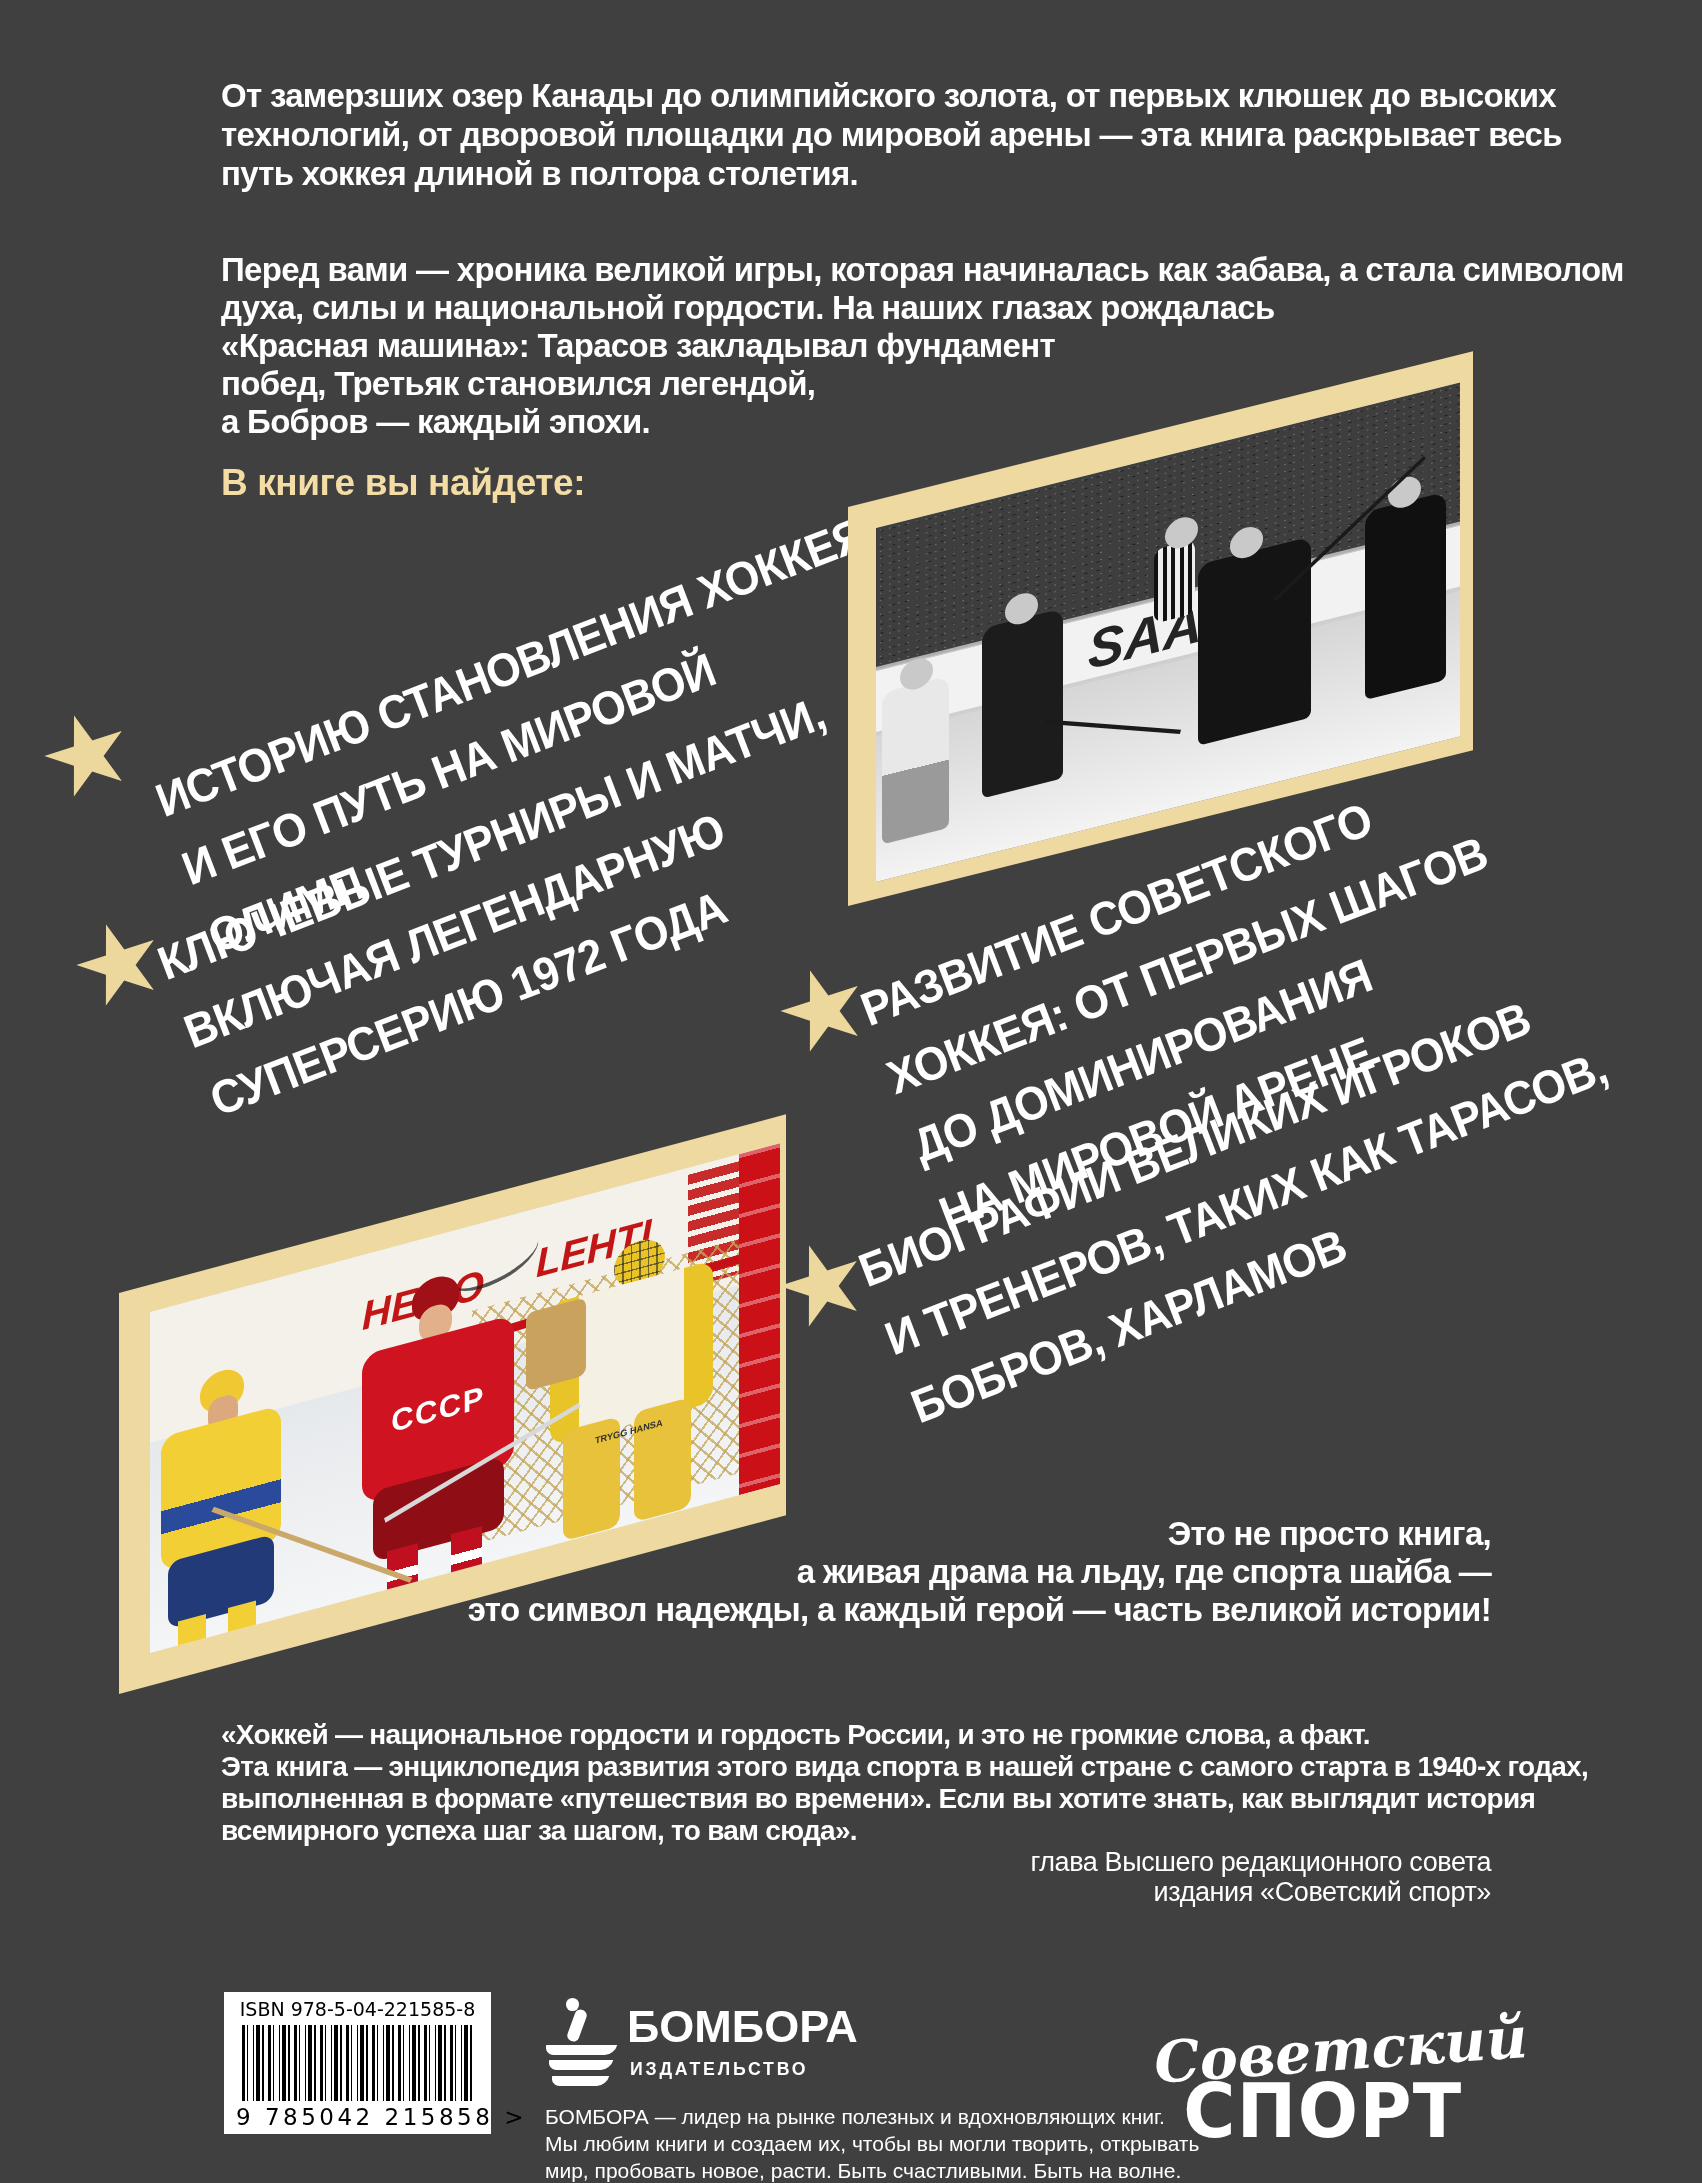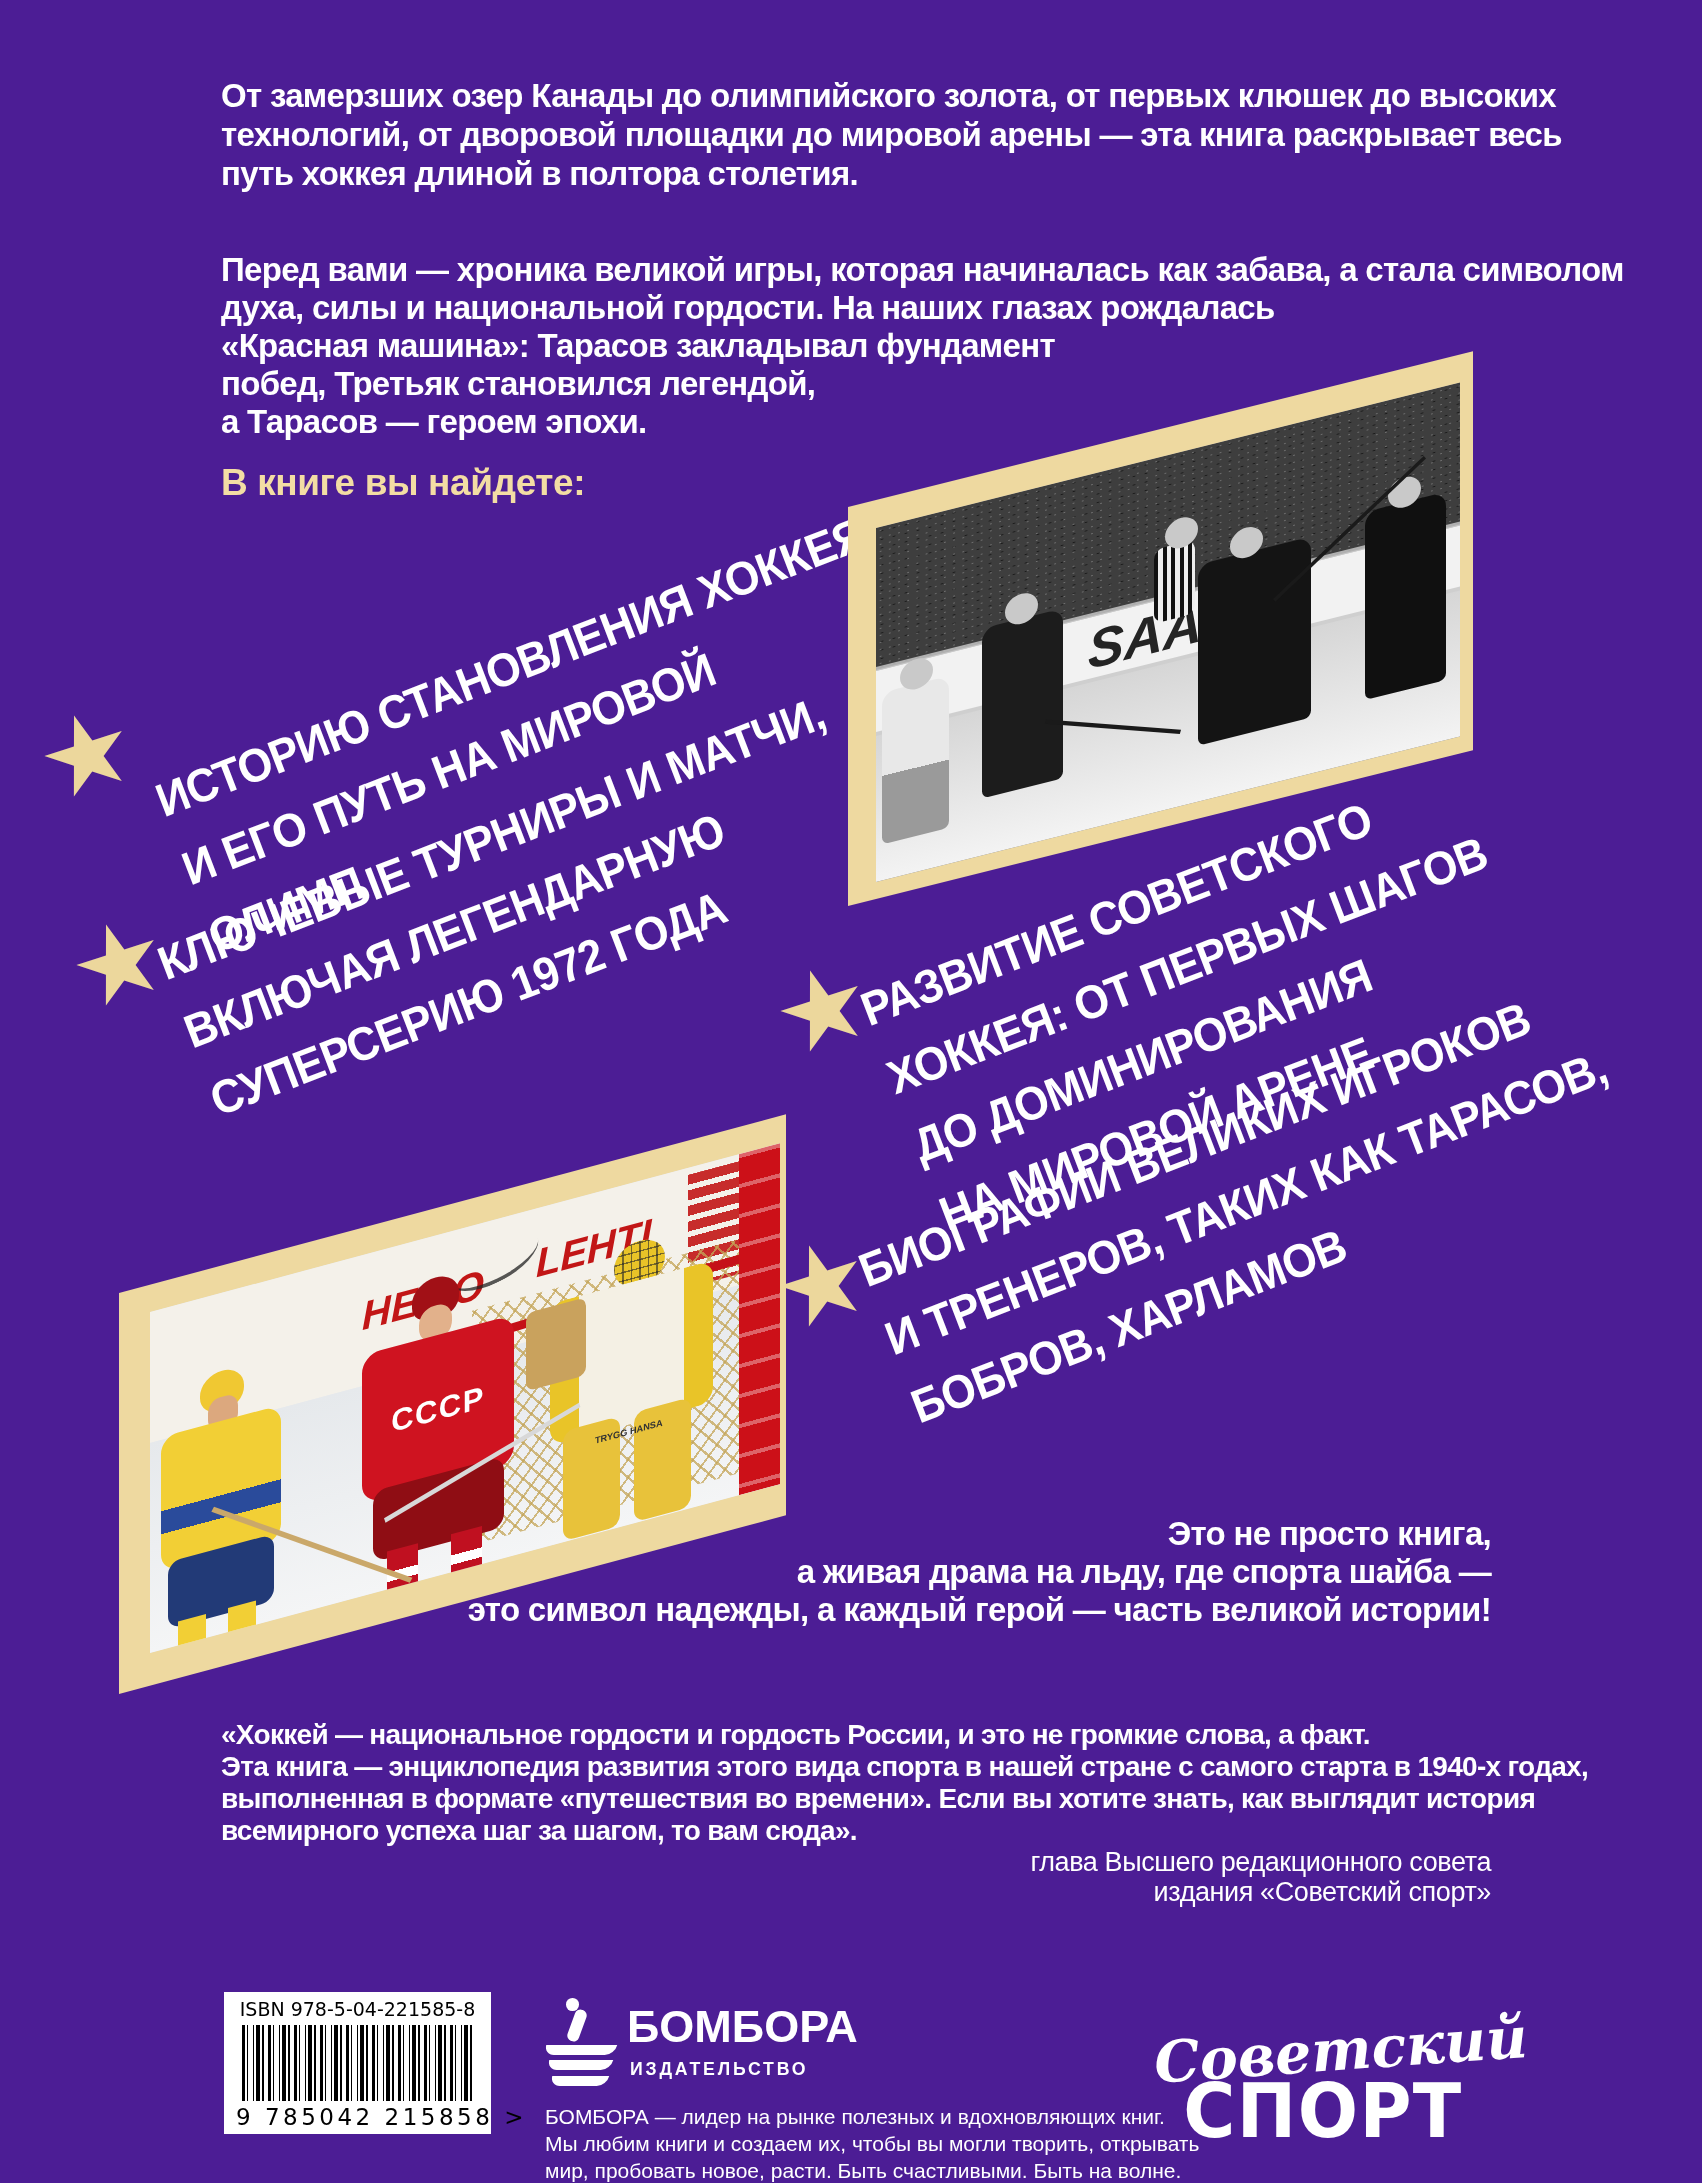--- a/index.html
+++ b/index.html
@@ -1,18 +1,18 @@
 <!DOCTYPE html>
 <html style="font-size:11.3px"><head>
 <meta charset="utf-8">
 <style>
   html,body{margin:0;padding:0;background:#7a0a0e;}
   #page{
     position:relative;width:1702px;height:2183px;overflow:hidden;
-    background:#4c1d95;
+    background:#404040;
     font-family:"Liberation Sans",sans-serif;color:#fff;
   }
   .abs{position:absolute;}
   .nw{white-space:nowrap;}
 
   
   .intro{font-weight:700;letter-spacing:-0.7px;color:#fff;}
   .intro div{white-space:nowrap;}
   .intro1{left:221px;top:76px;font-size:33px;line-height:39px;}
   .intro2{left:221px;top:251px;font-size:33px;line-height:38px;}
@@ -167,21 +167,21 @@
   <div class="abs intro intro1">
     <div>От замерзших озер Канады до олимпийского золота, от первых клюшек до высоких</div>
     <div>технологий, от дворовой площадки до мировой арены — эта книга раскрывает весь</div>
     <div>путь хоккея длиной в полтора столетия.</div>
   </div>
   <div class="abs intro intro2">
     <div>Перед вами — хроника великой игры, которая начиналась как забава, а стала символом</div>
     <div>духа, силы и национальной гордости. На наших глазах рождалась</div>
     <div>«Красная машина»: Тарасов закладывал фундамент</div>
     <div>побед, Третьяк становился легендой,</div>
-    <div>а Тарасов — героем эпохи.</div>
+    <div>а Бобров — каждый эпохи.</div>
   </div>
 
   <div class="abs heading nw">В книге вы найдете:</div>
 
   <span class="abs star star1">★</span>
   <div class="abs ftext ft1">
     <div>ИСТОРИЮ СТАНОВЛЕНИЯ ХОККЕЯ</div>
     <div>И ЕГО ПУТЬ НА МИРОВОЙ</div>
     <div>ОЛИМП</div>
   </div>

